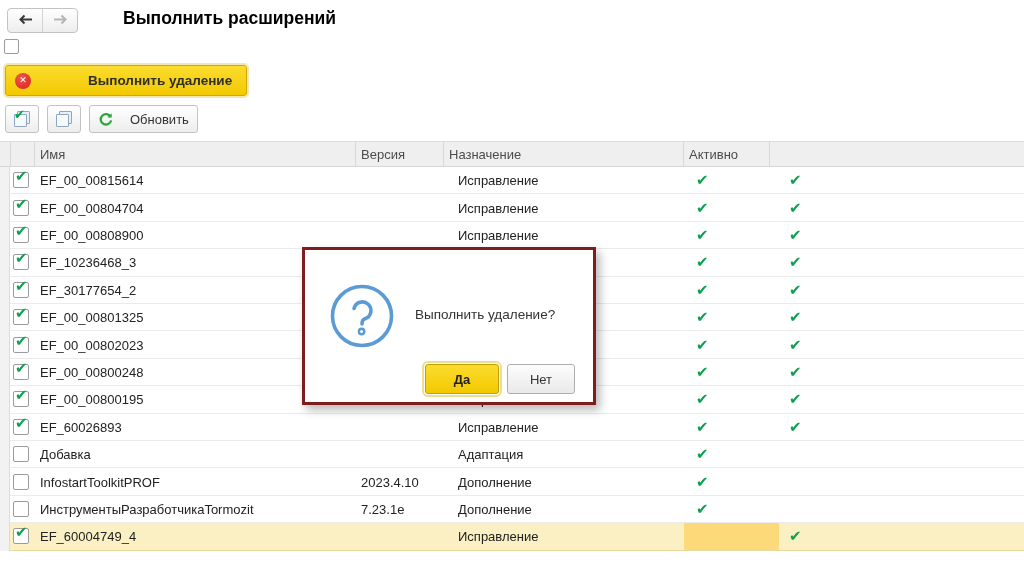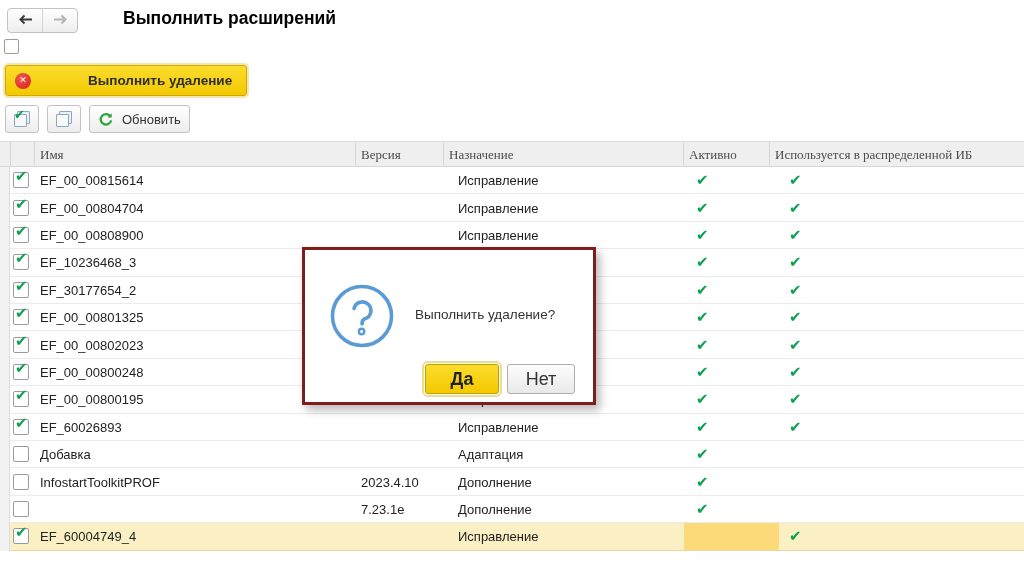--- a/index.html
+++ b/index.html
@@ -27,31 +27,31 @@
   .delete-btn .lbl{font-weight:bold;color:#2e2e2e;font-size:13.5px;padding-left:48px;}
   .xcircle{width:16px;height:16px;border-radius:50%;background:radial-gradient(circle at 35% 30%,#f2564a,#d71f1f);
        color:#fff;display:flex;align-items:center;justify-content:center;font-size:9px;font-weight:bold;line-height:1;}
 
   
   .toolbar{left:5px;top:105px;display:flex;gap:8px;}
   .tbtn{height:26px;border:1px solid #c3c3c3;border-radius:3px;background:linear-gradient(#ffffff,#ededed);
         display:flex;align-items:center;justify-content:center;padding:0 8px;cursor:pointer;}
   .tbtn.sq{width:32px;padding:0;}
   .tbtn + .tbtn{margin-left:0;}
-  .tbtn .txt{margin-left:9px;color:#333;}
+  .tbtn .txt{margin-left:17px;color:#333;}
   .pages{position:relative;width:16px;height:16px;}
   .pg{position:absolute;width:11px;height:11px;border:1px solid #8ea6bf;background:#e9eff6;border-radius:1px;}
   .pg.back{right:0;top:0;}
   .pg.front{left:0;bottom:0;background:#f7fafc;}
   .pages .tick{position:absolute;left:0;top:-4px;font-size:13px;font-weight:bold;color:#0ba04e;}
 
   
   .thead{left:0;top:141px;width:1024px;height:26px;background:#efefef;border-top:1px solid #dcdcdc;
          border-bottom:1px solid #d7d7d7;box-sizing:border-box;}
-  .hcell{position:absolute;top:5px;color:#4c4c4c;font-family:Liberation Serif, serif;}
+  .hcell{position:absolute;top:5px;color:#4c4c4c;}
   .vsep{position:absolute;top:0;bottom:0;width:1px;background:#d7d7d7;}
   .strip{left:0;top:167px;width:10px;height:384px;background:#f2f2f2;border-right:1px solid #dcdcdc;box-sizing:border-box;}
   .tbody{left:10px;top:167px;width:1014px;height:384px;}
   .trow{position:absolute;left:0;width:100%;box-sizing:border-box;border-bottom:1px solid #ebebeb;background:#fff;}
   .trow.selected{background:#fbf0c3;border-bottom:1px solid #e8d9a2;}
   .trow .focus-cell{position:absolute;left:674px;top:0;bottom:0;width:95px;background:#fcda7a;}
   .cell{position:absolute;top:50%;transform:translateY(-50%);white-space:nowrap;}
   .c-name{left:30px;color:#222;}
   .c-ver{left:351px;color:#222;}
   .c-purp{left:448px;color:#222;}
@@ -60,21 +60,21 @@
   .rowcb .tick{position:absolute;left:1px;top:-6px;font-size:15px;font-weight:bold;color:#0ba04e;}
   .mark{position:absolute;top:50%;transform:translateY(-52%);font-size:15px;font-weight:bold;color:#0ba04e;}
   .mark.active{left:686px;}
   .mark.distr{left:779px;}
 
   
   .dialog{left:302px;top:247px;width:288px;height:152px;background:#fff;border:3px solid #7f1d1d;
           box-shadow:4px 5px 9px rgba(0,0,0,0.28);z-index:10;}
   .qicon{position:absolute;left:24px;top:33px;}
   .dlg-msg{position:absolute;left:110px;top:57px;font-size:13.5px;color:#333;}
-  .dlg-btn{position:absolute;top:114px;height:28px;border-radius:3px;font-size:18px;cursor:pointer;
+  .dlg-btn{position:absolute;top:114px;height:28px;border-radius:3px;font-size:13px;cursor:pointer;
            font-family:inherit;display:flex;align-items:center;justify-content:center;}
   .btn-yes{left:120px;width:72px;background:linear-gradient(#fbdc2e,#f3c900);border:1px solid #bfa000;
            box-shadow:0 0 0 1px #fff,0 0 0 3px #eedd90;font-weight:bold;color:#222;}
   .btn-no{left:202px;width:66px;background:linear-gradient(#fdfdfd,#e9e9e9);border:1px solid #aeaeae;color:#333;}
 </style>
 </head>
 <body>
 
 <div class="abs navpair">
   <div class="navbtn">
@@ -133,21 +133,20 @@
   <span class="vsep" style="left:10px"></span>
   <span class="vsep" style="left:34px"></span>
   <span class="vsep" style="left:355px"></span>
   <span class="vsep" style="left:443px"></span>
   <span class="vsep" style="left:683px"></span>
   <span class="vsep" style="left:769px"></span>
   <span class="hcell" style="left:40px">Имя</span>
   <span class="hcell" style="left:361px">Версия</span>
   <span class="hcell" style="left:449px">Назначение</span>
   <span class="hcell" style="left:689px">Активно</span>
-  <span class="hcell" style="left:775px">Используется в распределенной ИБ</span>
 </div>
 
 <div class="abs strip"></div>
 <div class="abs tbody">
     <div class="trow" style="top: 0px; height: 27.4px;">
       <span class="rowcb">
         <span class="tick">✔</span>
       </span>
       <span class="cell c-name">EF_00_00815614</span>
       <span class="cell c-purp">Исправление</span>
@@ -243,20 +242,21 @@
     </div>
     <div class="trow" style="top: 301.4px; height: 27.4px;">
       <span class="rowcb"></span>
       <span class="cell c-name">InfostartToolkitPROF</span>
       <span class="cell c-ver">2023.4.10</span>
       <span class="cell c-purp">Дополнение</span>
       <span class="mark active">✔</span>
     </div>
     <div class="trow" style="top: 328.8px; height: 27.4px;">
       <span class="rowcb"></span>
+      <span class="cell c-name">ИнструментыРазработчикаTormozit</span>
       <span class="cell c-ver">7.23.1e</span>
       <span class="cell c-purp">Дополнение</span>
       <span class="mark active">✔</span>
     </div>
     <div class="trow selected" style="top: 356.2px; height: 27.4px;">
       <div class="focus-cell"></div>
       <span class="rowcb">
         <span class="tick">✔</span>
       </span>
       <span class="cell c-name">EF_60004749_4</span>

